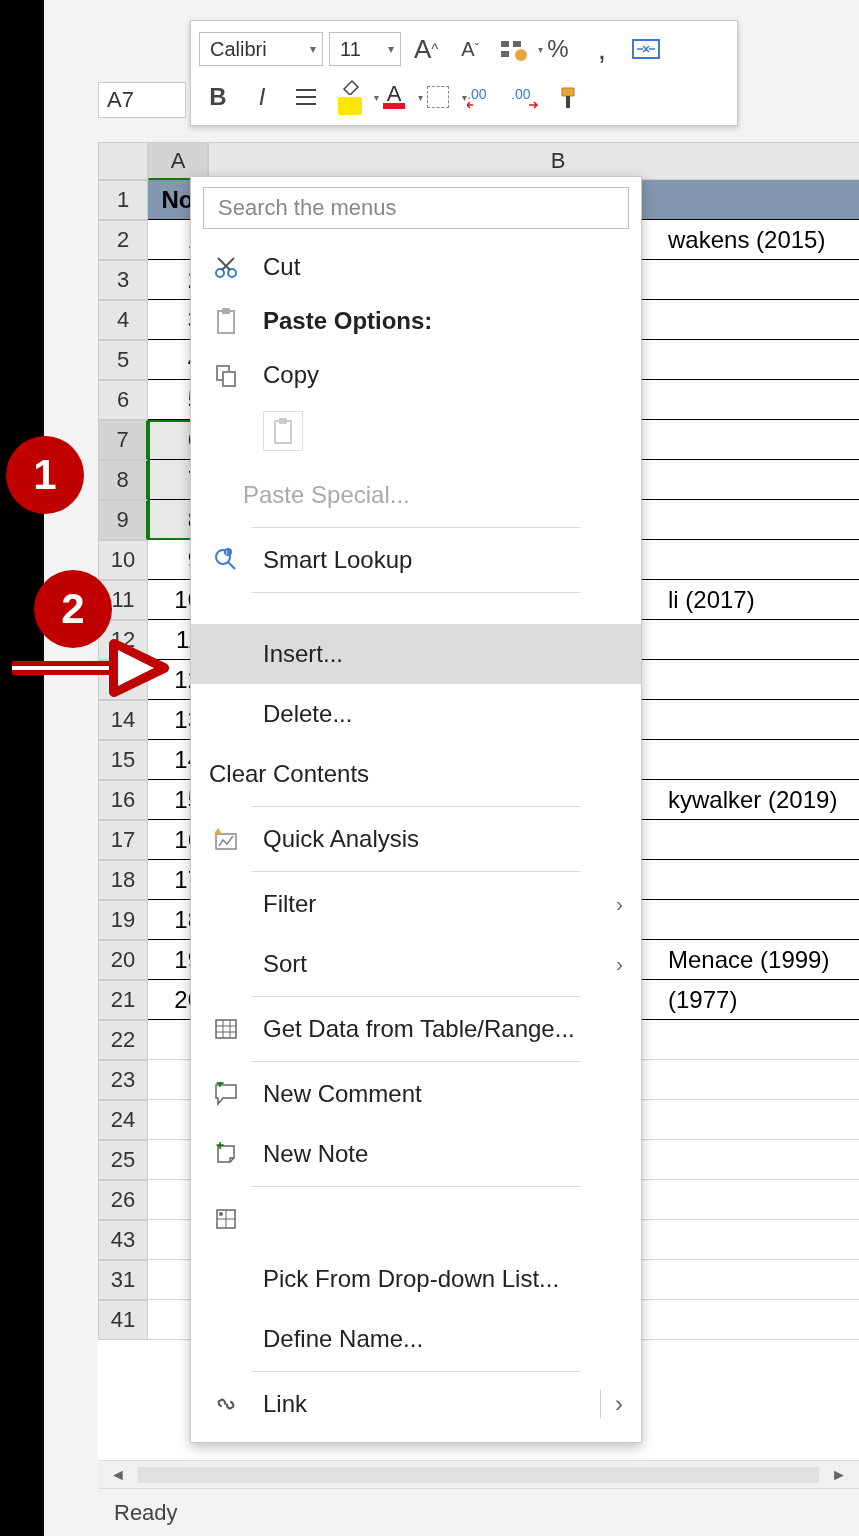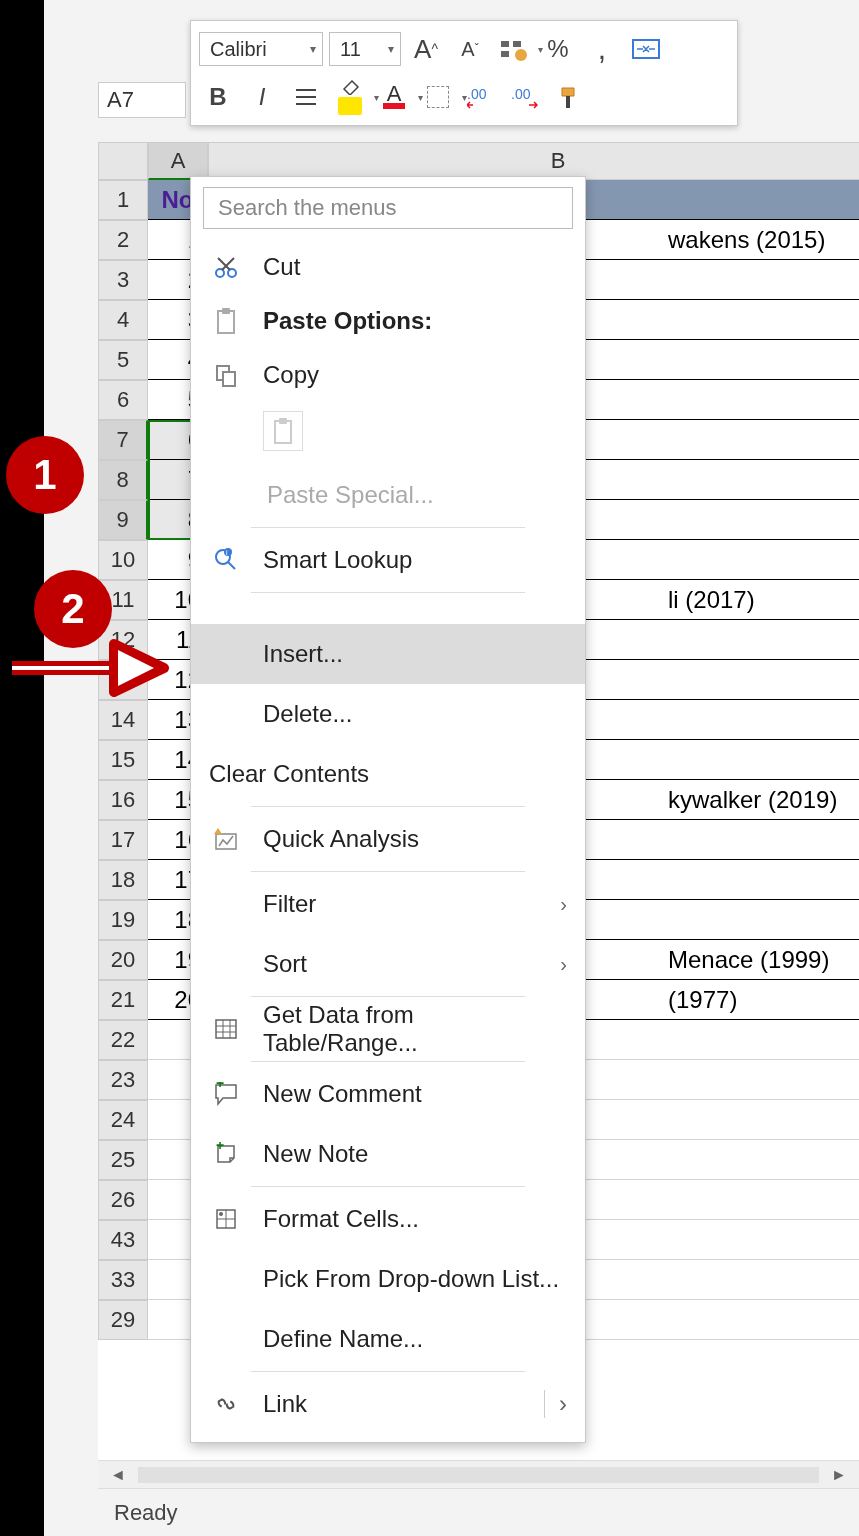--- a/index.html
+++ b/index.html
@@ -104,34 +104,34 @@
     }
     .rowhdr.sel { background: #d4d4d4; border-right: 2px solid #0f7b0f; }
     .cell {
       position: absolute; height: 40px;
       border-right: 1px solid #d4d4d4; border-bottom: 1px solid #d4d4d4;
       display: flex; align-items: center; padding: 0 6px;
       font-size: 24px; color: #000;
     }
     .cell.a { left: 50px; width: 60px; justify-content: flex-end; }
     .cell.b { left: 110px; width: 700px; }
-    .cell.header { background: #8497b0; color: #4c1d95; font-weight: 600; }
+    .cell.header { background: #8497b0; color: #000000; font-weight: 600; }
     .cell.bordered { border-right: 1px solid #000; border-bottom: 1px solid #000; }
     .sel-box {
       position: absolute;
       border: 2px solid #0f7b0f;
       pointer-events: none;
     }
     
     
     .ctx {
       position: absolute;
       left: 146px;
       top: 176px;
-      width: 396px;
+      width: 452px;
       background: #fff;
       border: 1px solid #c8c8c8;
       box-shadow: 0 4px 12px rgba(0,0,0,0.25);
       z-index: 40;
       padding-bottom: 8px;
     }
     .ctx-search {
       margin: 10px 12px 8px;
       border: 1px solid #bbb;
       height: 42px;
@@ -313,22 +313,22 @@
     <div class="rowhdr" style="top:718px">18</div>
     <div class="rowhdr" style="top:758px">19</div>
     <div class="rowhdr" style="top:798px">20</div>
     <div class="rowhdr" style="top:838px">21</div>
     <div class="rowhdr" style="top:878px">22</div>
     <div class="rowhdr" style="top:918px">23</div>
     <div class="rowhdr" style="top:958px">24</div>
     <div class="rowhdr" style="top:998px">25</div>
     <div class="rowhdr" style="top:1038px">26</div>
     <div class="rowhdr" style="top:1078px">43</div>
-    <div class="rowhdr" style="top:1118px">33</div>
-    <div class="rowhdr" style="top:1158px">29</div>
+    <div class="rowhdr" style="top:1118px">31</div>
+    <div class="rowhdr" style="top:1158px">41</div>
 
     <div class="cell a header bordered" style="top:38px;justify-content:center;">No</div>
     <div class="cell b header bordered" style="top:38px"></div>
 
     <div class="cell a bordered" style="top:78px">1</div>
     <div class="cell a bordered" style="top:118px">2</div>
     <div class="cell a bordered" style="top:158px">3</div>
     <div class="cell a bordered" style="top:198px">4</div>
     <div class="cell a bordered" style="top:238px">5</div>
     <div class="cell a bordered" style="top:278px;background:#e8e8e8">6</div>
@@ -420,21 +420,21 @@
       <span class="lbl">Copy</span>
     </div>
     <div class="paste-opt">
       <div class="paste-ic">
         <svg width="24" height="28">
             <rect x="4" y="4" width="16" height="22" fill="none" stroke="#ccc" stroke-width="2"></rect>
             <rect x="8" y="1" width="8" height="6" rx="1" fill="#ccc"></rect>
           </svg>
       </div>
     </div>
-    <div class="ctx-item disabled" style="padding-left:76px;">
+    <div class="ctx-item disabled" style="padding-left:52px;">
       <span class="lbl">Paste Special...</span>
     </div>
     <div class="ctx-sep"></div>
     <div class="ctx-item">
       <span class="ic">
           <svg width="26" height="26">
             <circle cx="10" cy="10" r="7" fill="none" stroke="#3a7bd5" stroke-width="2"></circle>
             <line x1="15" y1="15" x2="22" y2="22" stroke="#3a7bd5" stroke-width="2"></line>
             <circle cx="15" cy="5" r="4" fill="#3a7bd5"></circle>
             <text x="13" y="8" font-size="7" fill="#fff">i</text>
@@ -508,21 +508,20 @@
     <div class="ctx-sep"></div>
     <div class="ctx-item">
       <span class="ic">
           <svg width="24" height="24">
             <rect x="3" y="3" width="18" height="18" fill="none" stroke="#666" stroke-width="1.5"></rect>
             <line x1="3" y1="12" x2="21" y2="12" stroke="#666"></line>
             <line x1="12" y1="3" x2="12" y2="21" stroke="#666"></line>
             <circle cx="7" cy="7" r="2" fill="#666"></circle>
           </svg>
         </span>
-      <span class="lbl">Format Cells...</span>
     </div>
     <div class="ctx-item" style="padding-left:72px;">
       <span class="lbl">Pick From Drop-down List...</span>
     </div>
     <div class="ctx-item" style="padding-left:72px;">
       <span class="lbl">Define Name...</span>
     </div>
     <div class="ctx-sep"></div>
     <div class="ctx-item">
       <span class="ic">

